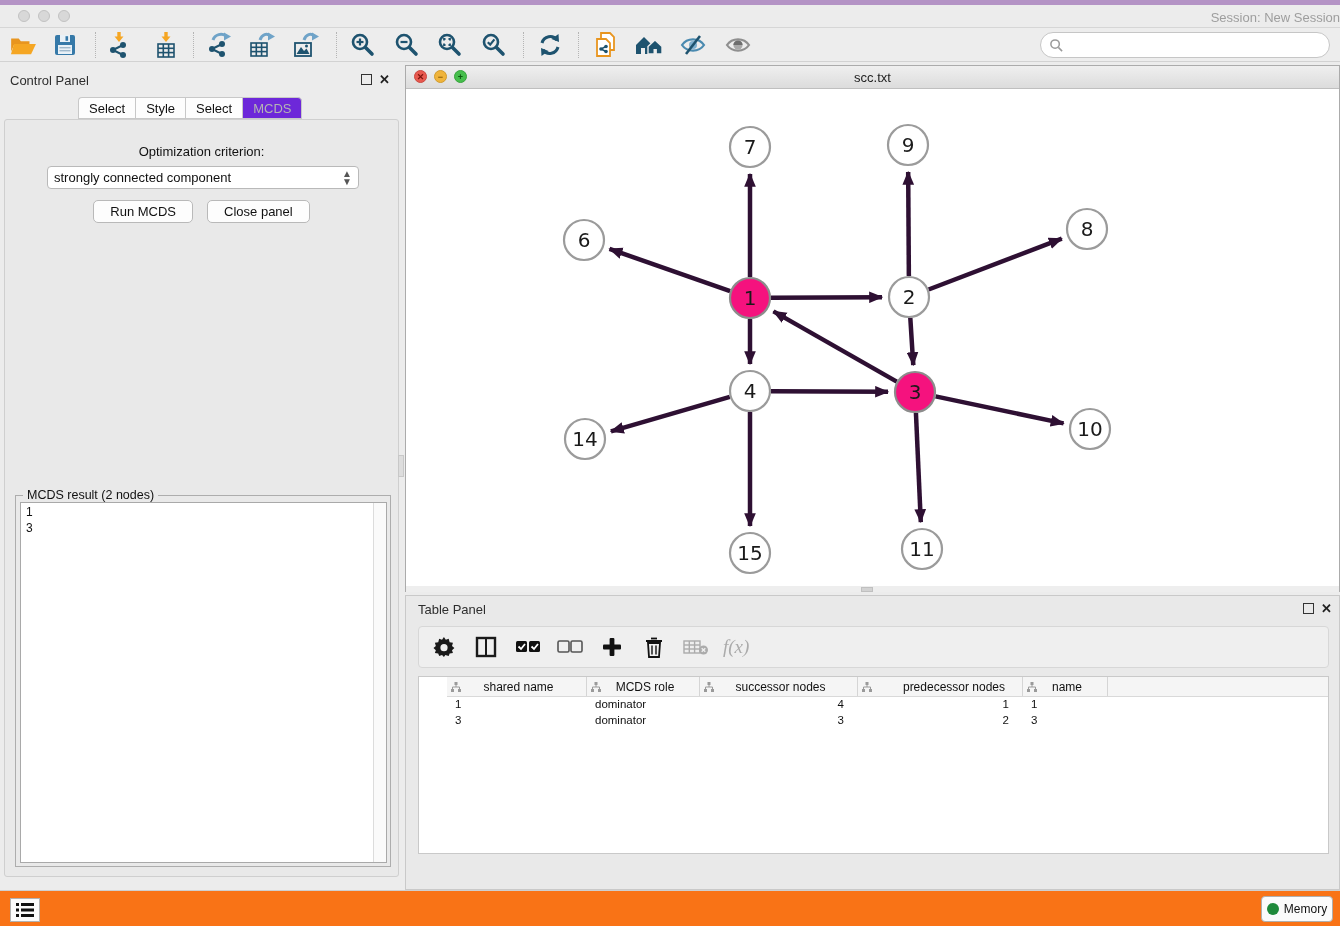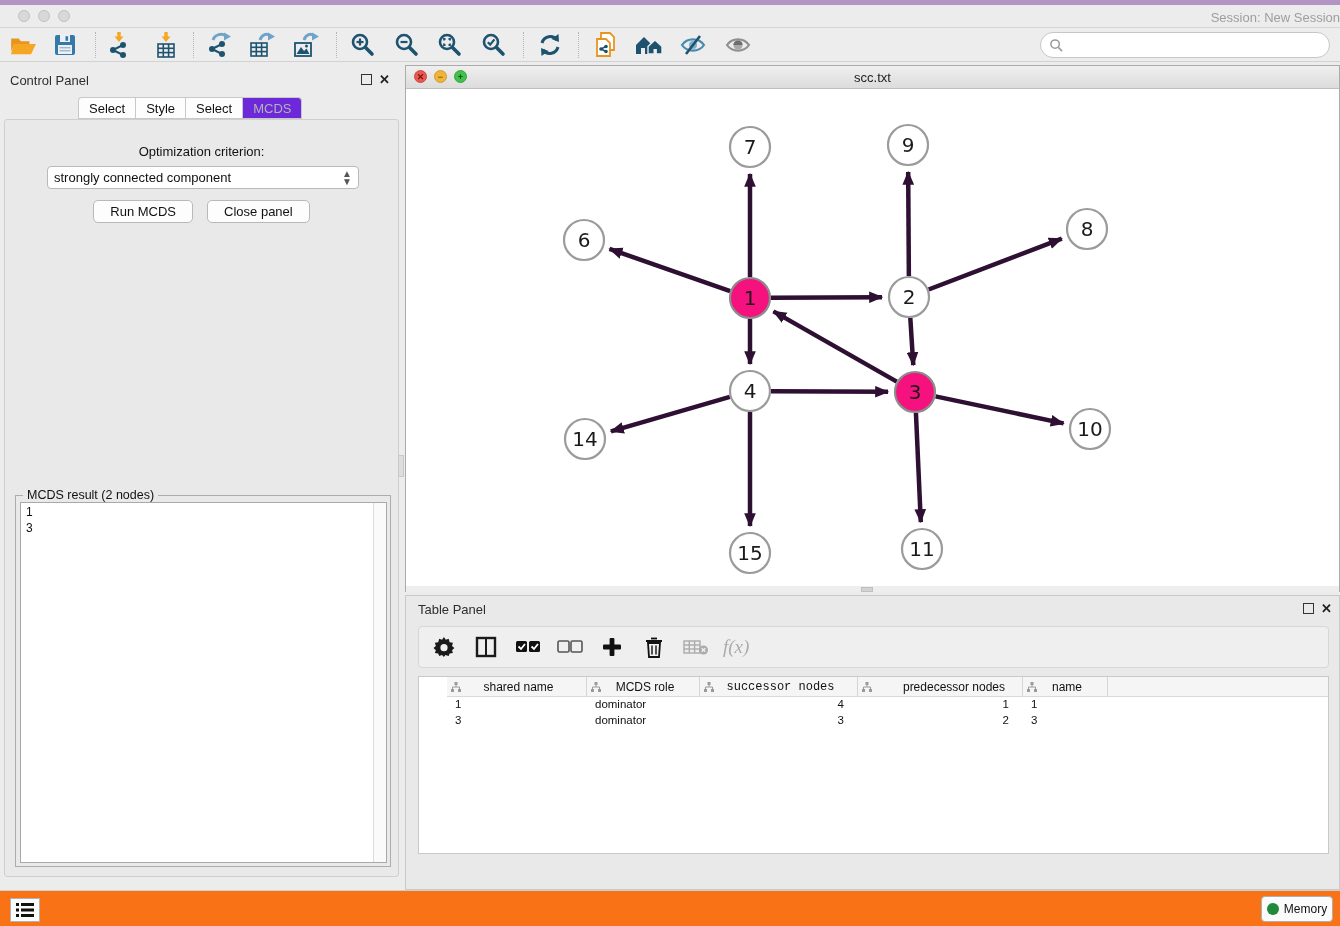--- a/index.html
+++ b/index.html
@@ -424,21 +424,21 @@
           <svg class="hicon" width="10" height="10" viewBox="0 0 10 10">
             <g fill="#9A9A9A">
               <rect x="3.5" y="0" width="3" height="3"></rect>
               <rect x="0" y="7" width="3" height="3"></rect>
               <rect x="7" y="7" width="3" height="3"></rect>
             </g>
             <path d="M5 3 V5 M1.5 7 V5 H8.5 V7" stroke="#9A9A9A" fill="none" stroke-width="1"></path>
           </svg>
           <span class="hlabel">MCDS role</span>
         </div>
-        <div class="tp-hcell" style="width: 158px; font-family: Liberation Mono, monospace;">
+        <div class="tp-hcell" style="width: 158px;">
           <svg class="hicon" width="10" height="10" viewBox="0 0 10 10">
             <g fill="#9A9A9A">
               <rect x="3.5" y="0" width="3" height="3"></rect>
               <rect x="0" y="7" width="3" height="3"></rect>
               <rect x="7" y="7" width="3" height="3"></rect>
             </g>
             <path d="M5 3 V5 M1.5 7 V5 H8.5 V7" stroke="#9A9A9A" fill="none" stroke-width="1"></path>
           </svg>
           <span class="hlabel">successor nodes</span>
         </div>

